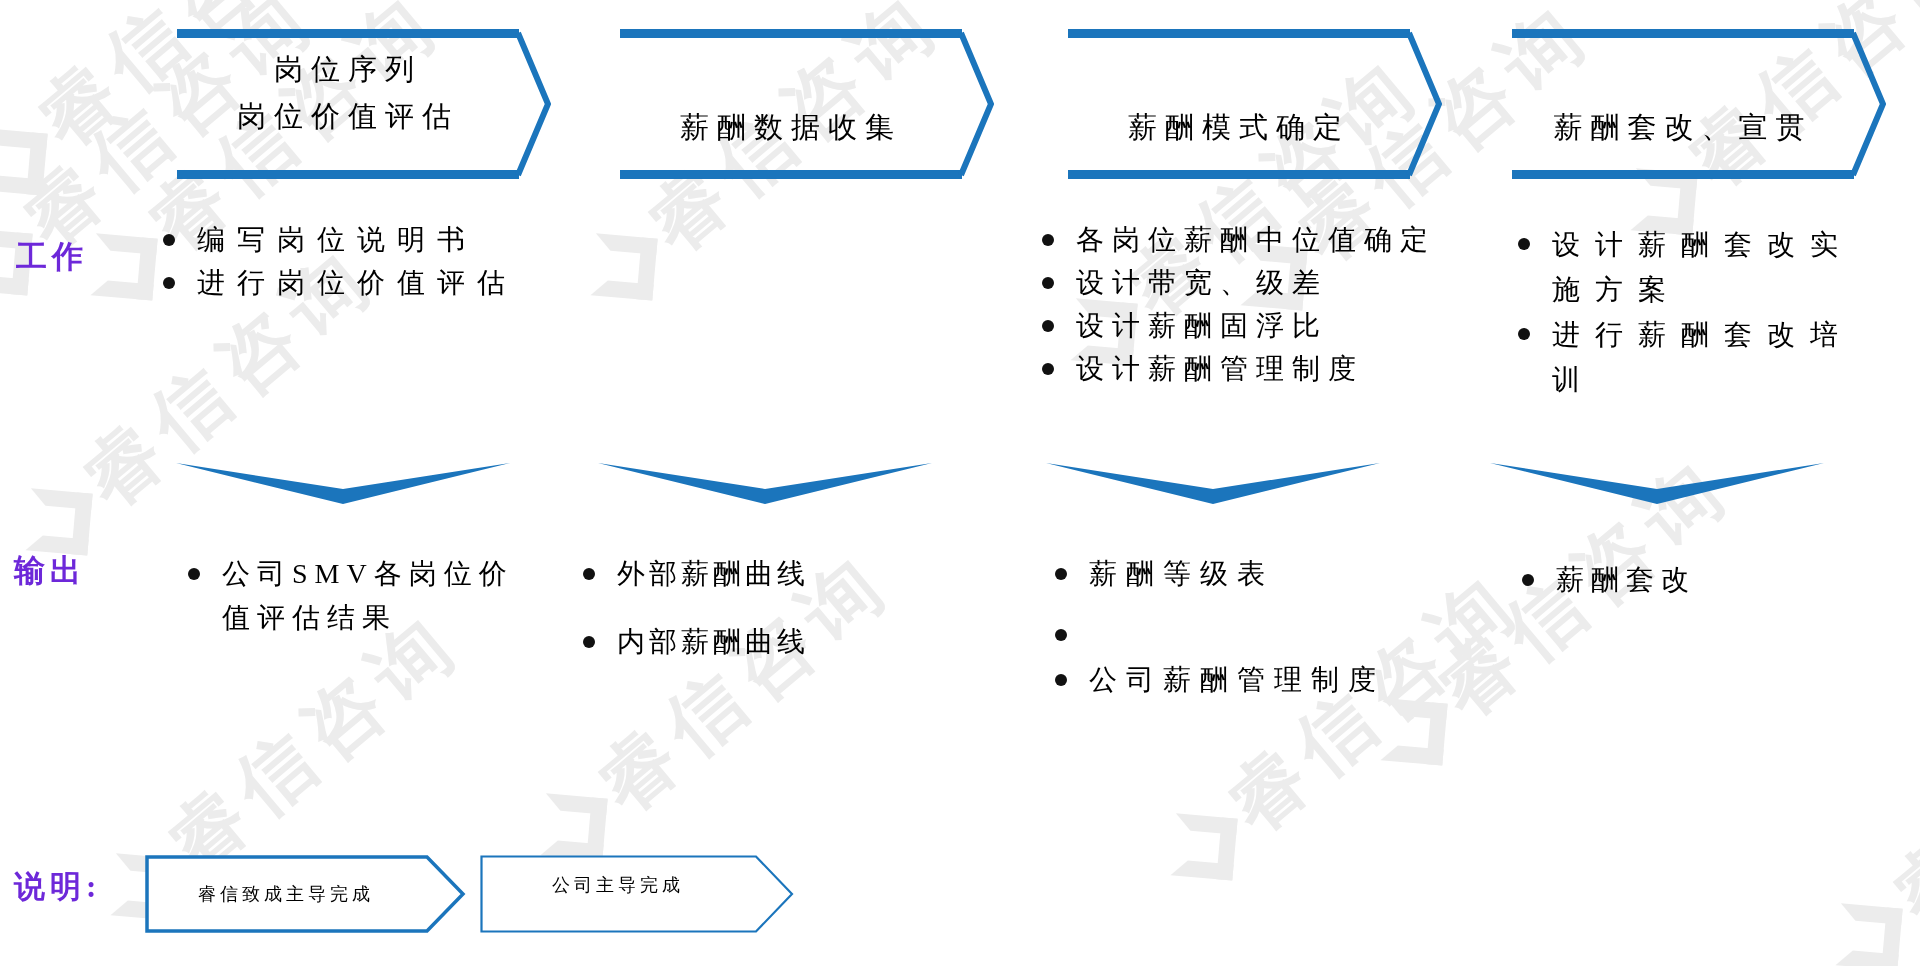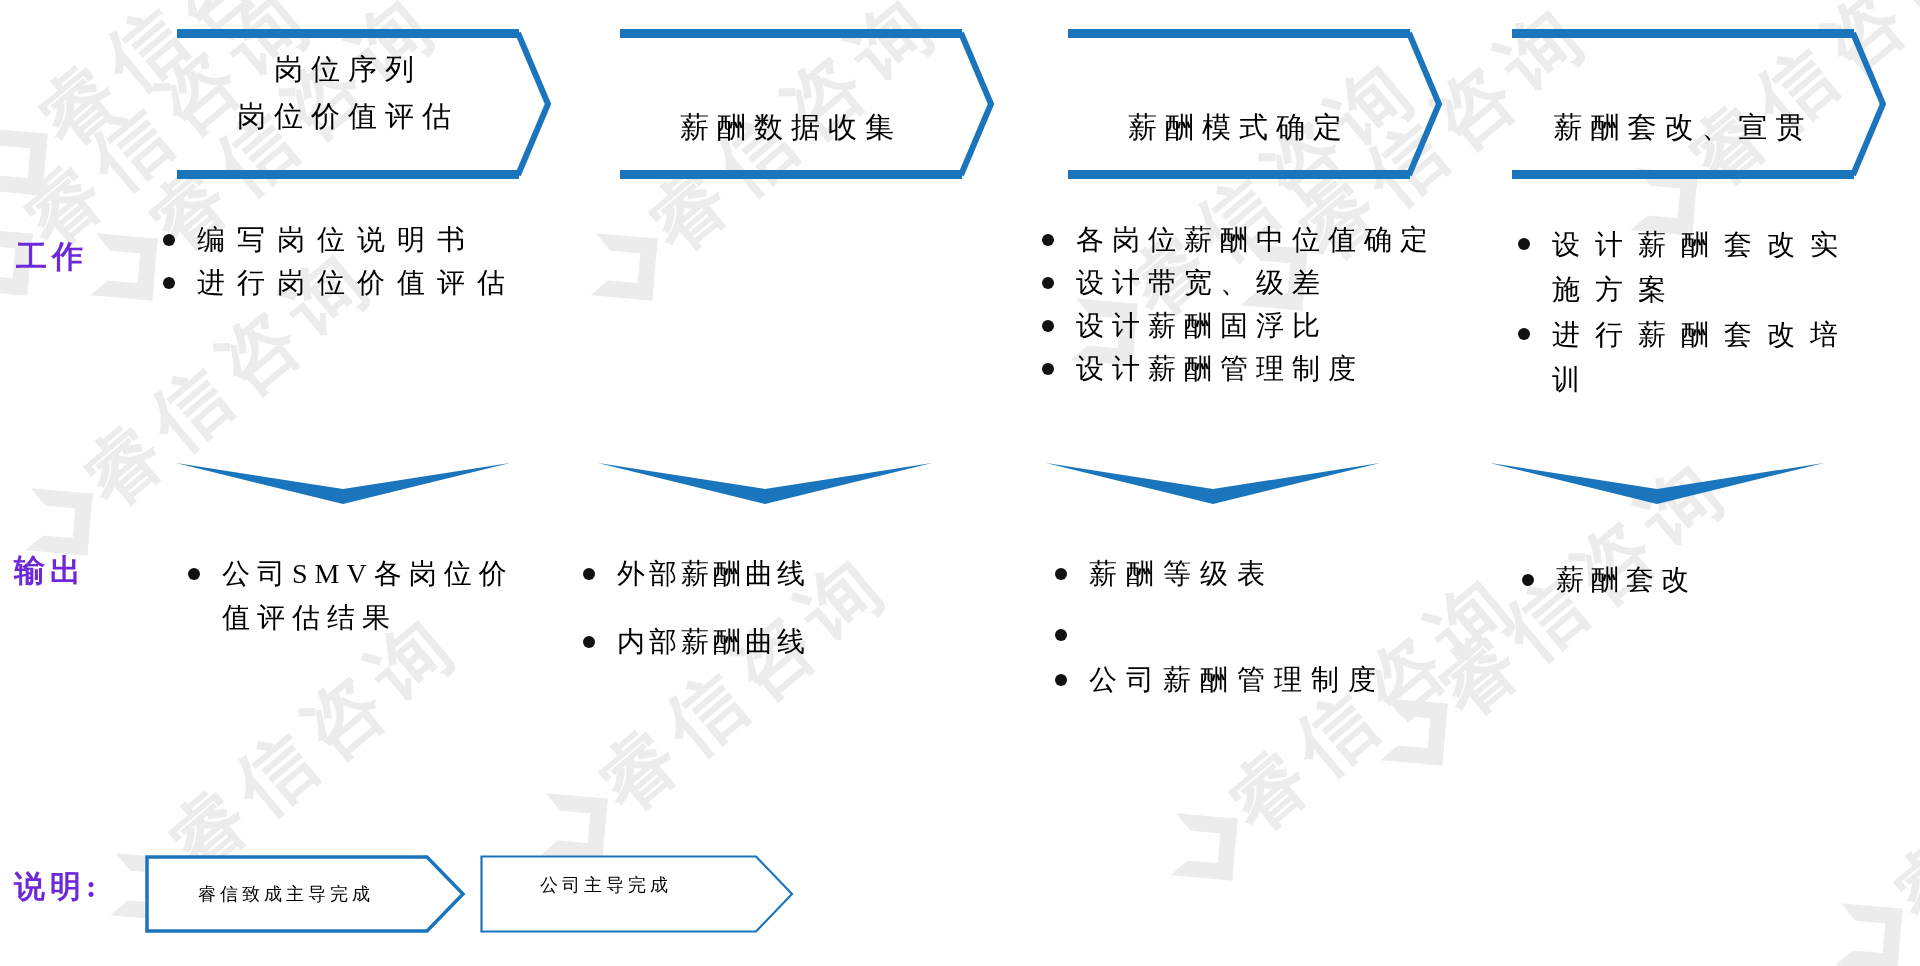--- a/index.html
+++ b/index.html
@@ -282,13 +282,13 @@
 </div>
 
 <svg class="legend-arrow" style="left:145px;top:855px" width="322" height="78" viewBox="0 0 322 78">
   <path d="M2 2 H282 L318 39 L282 76 H2 Z" fill="#ffffff" stroke="#1B75BC" stroke-width="3.5"></path>
 </svg>
 <div class="legend-text" style="left:145px;top:855px;width:282px;height:78px">睿信致成主导完成</div>
 
 <svg class="legend-arrow" style="left:480px;top:855px" width="316" height="78" viewBox="0 0 316 78">
   <path d="M1.5 1.5 H276 L312 39 L276 76.5 H1.5 Z" fill="#ffffff" stroke="#1B75BC" stroke-width="2.2"></path>
 </svg>
-<div class="legend-text" style="left:468px;top:855px;width:276px;height:60px">公司主导完成</div>
+<div class="legend-text" style="left:480px;top:855px;width:276px;height:60px">公司主导完成</div>
 
 </body></html>

